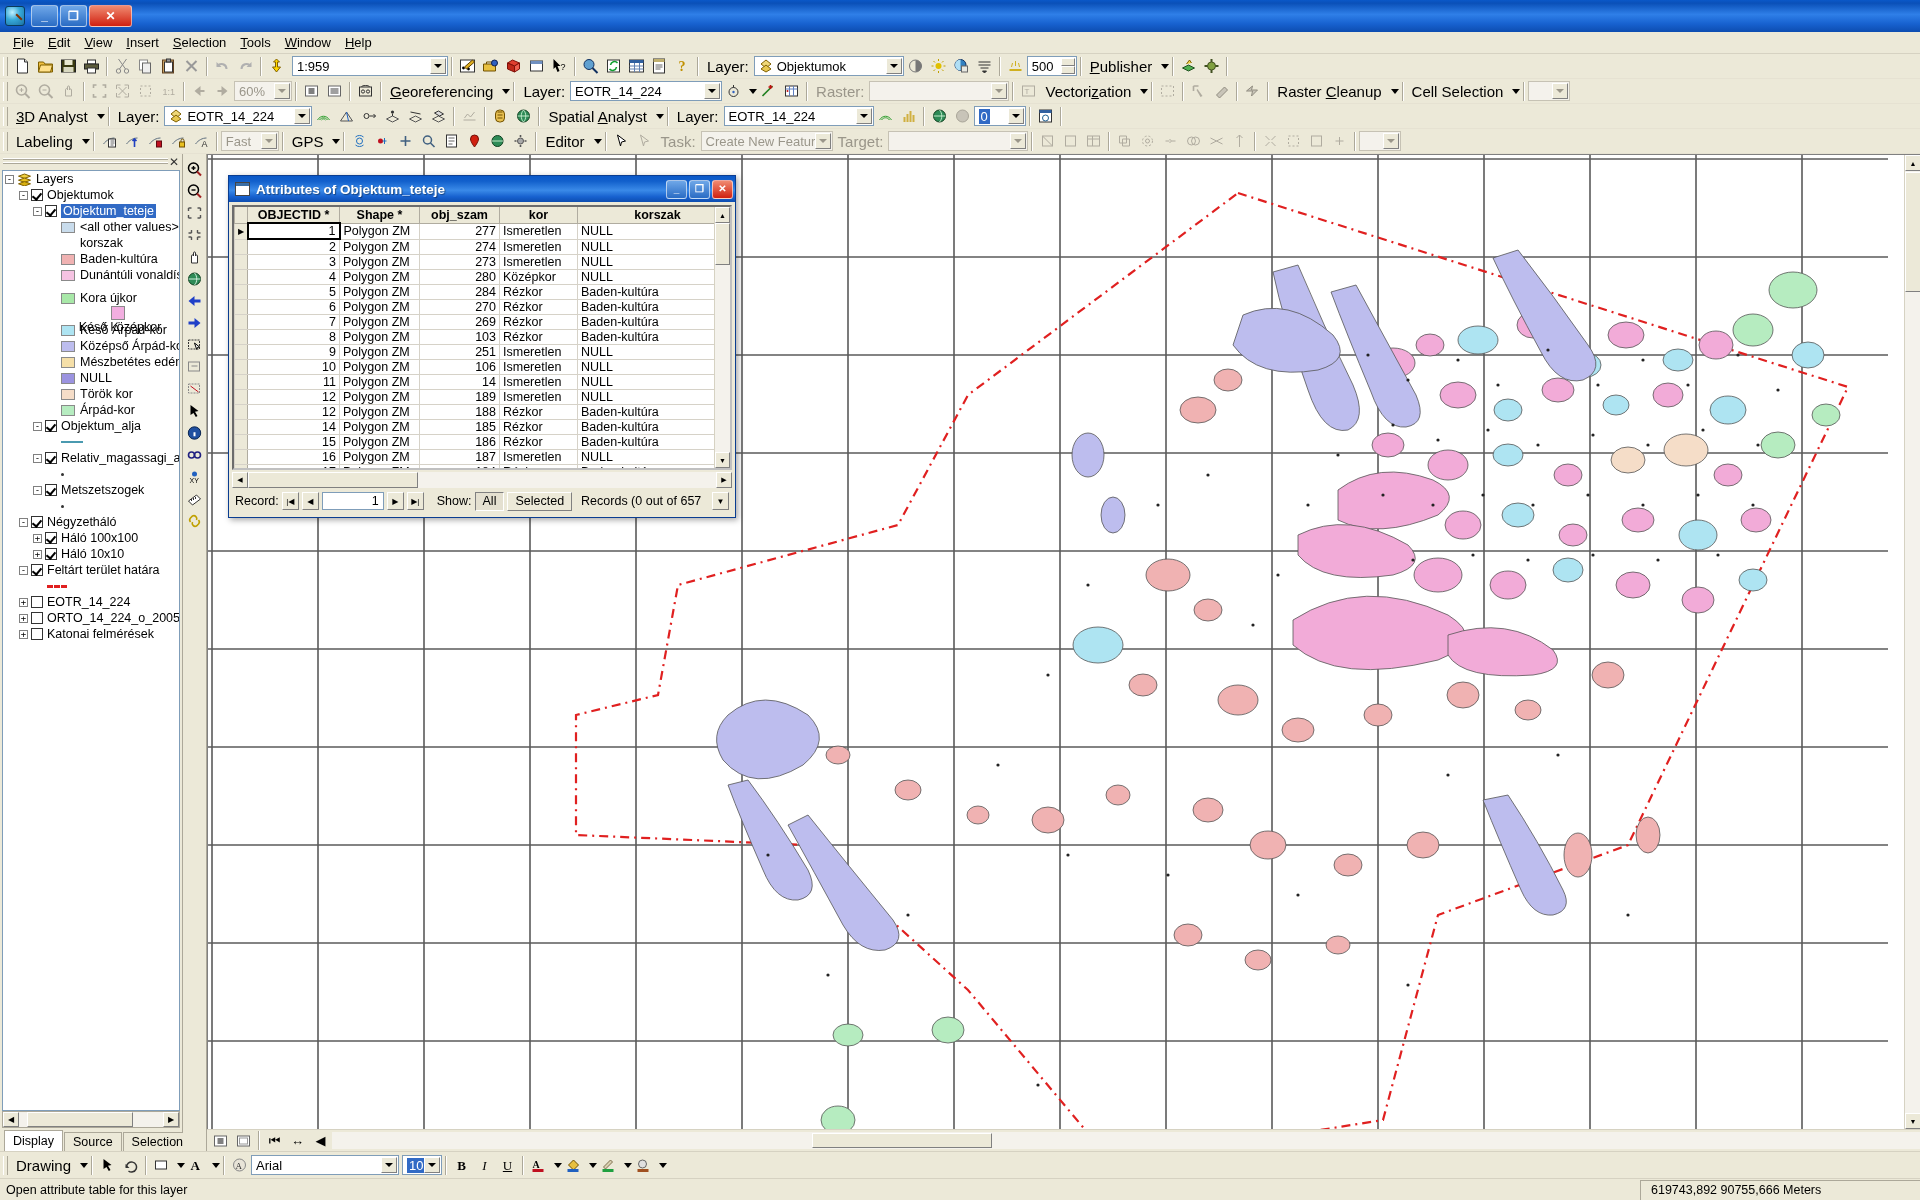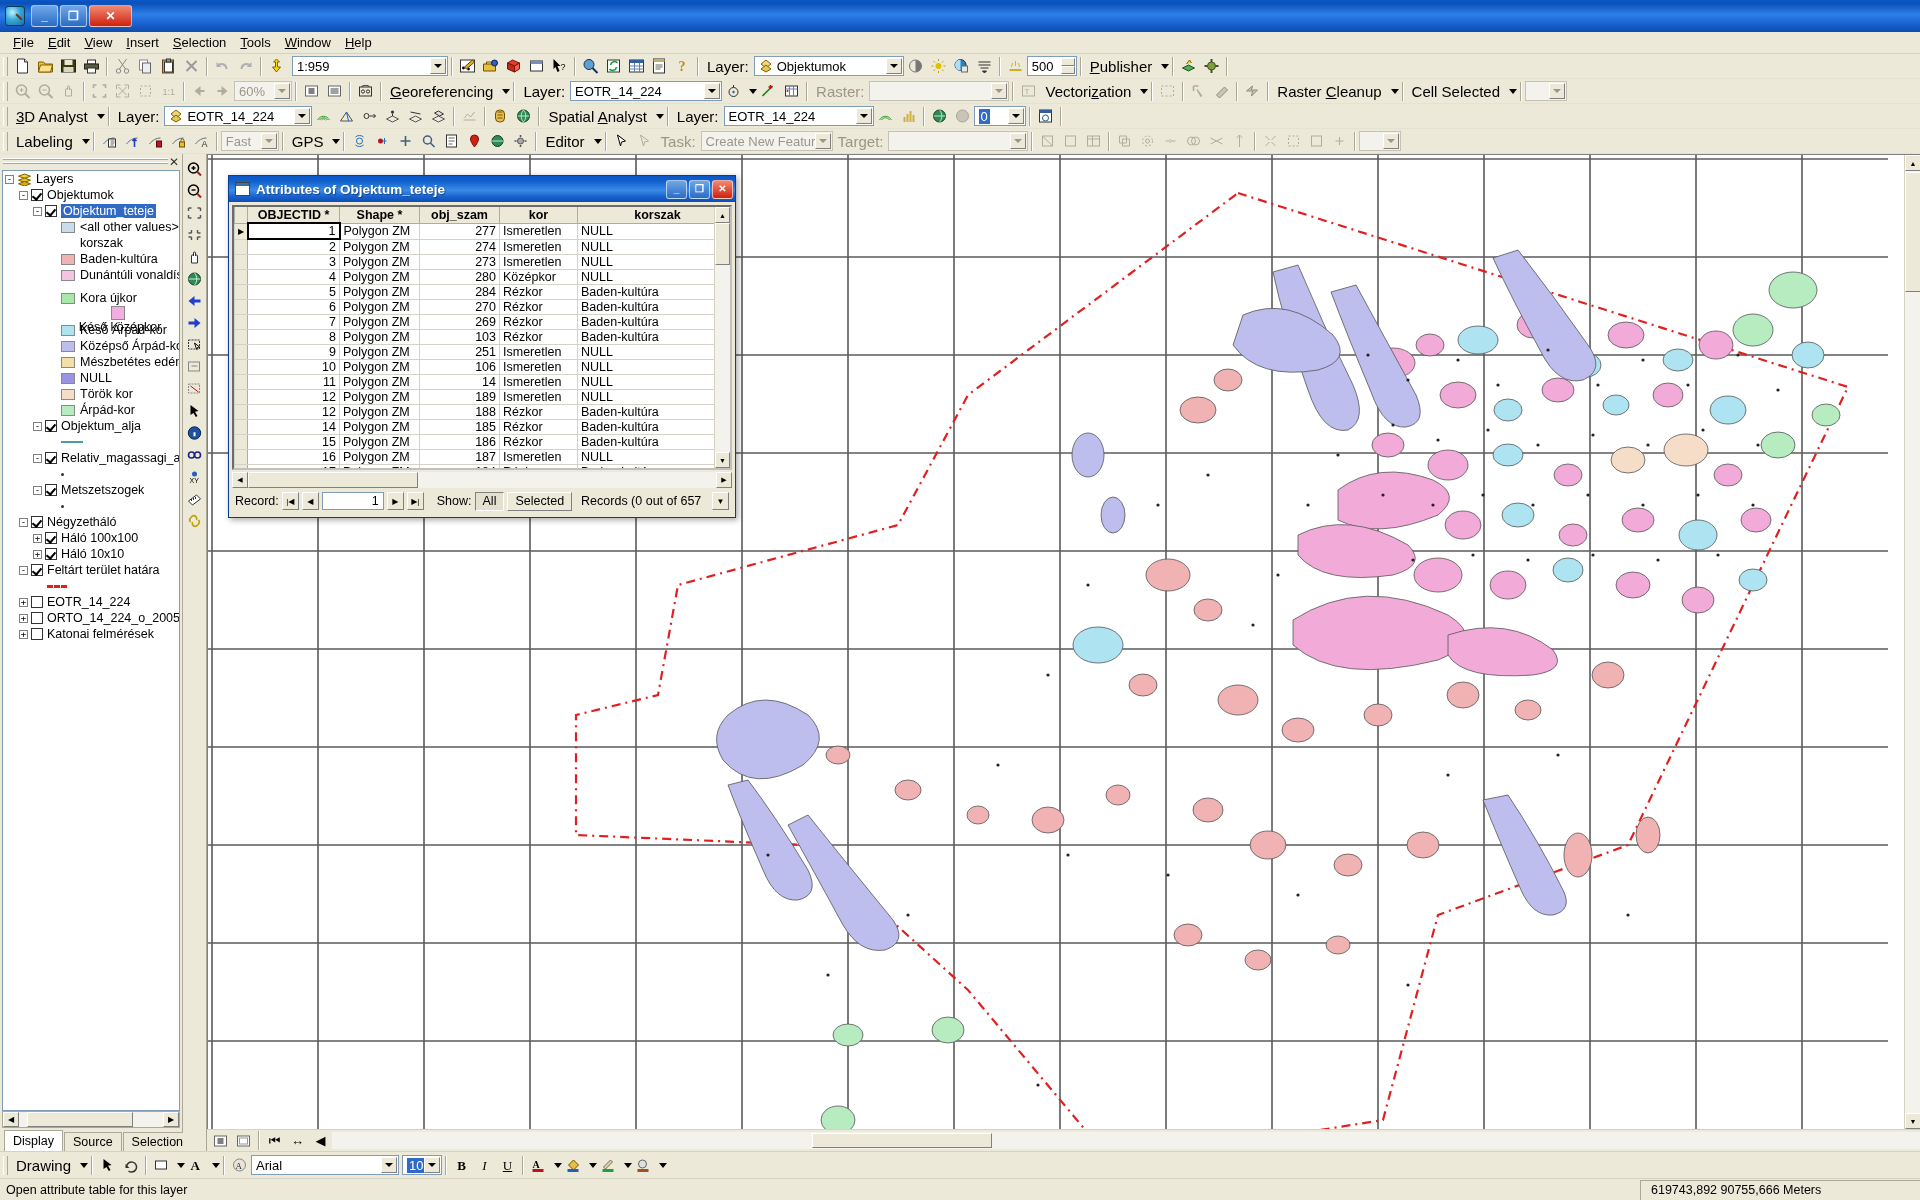--- a/index.html
+++ b/index.html
@@ -753,21 +753,21 @@
       <div class="sep"></div>
       <div class="tbtn">
         <svg class="ic" viewBox="0 0 16 16">
             <path d="M2 8l6-5-1 4h6l-6 6 1-5z" fill="#c8c4b8" stroke="#908c80"></path>
           </svg>
         </div>
       <div class="sep"></div>
       <div class="tlabel">Raster <u>C</u>leanup</div>
       <div class="dd-caret"></div>
       <div class="sep"></div>
-      <div class="tlabel">Cell Selected</div>
+      <div class="tlabel">Cell Selection</div>
       <div class="dd-caret"></div>
       <div class="sep"></div>
       <div class="combo dis" style="width:42px">
           <span class="arrow"></span>
         </div>
     </div>
 
     <div class="tbrow">
       <div class="grip"></div>
       <div class="tlabel"><u>3</u>D Analyst</div>

